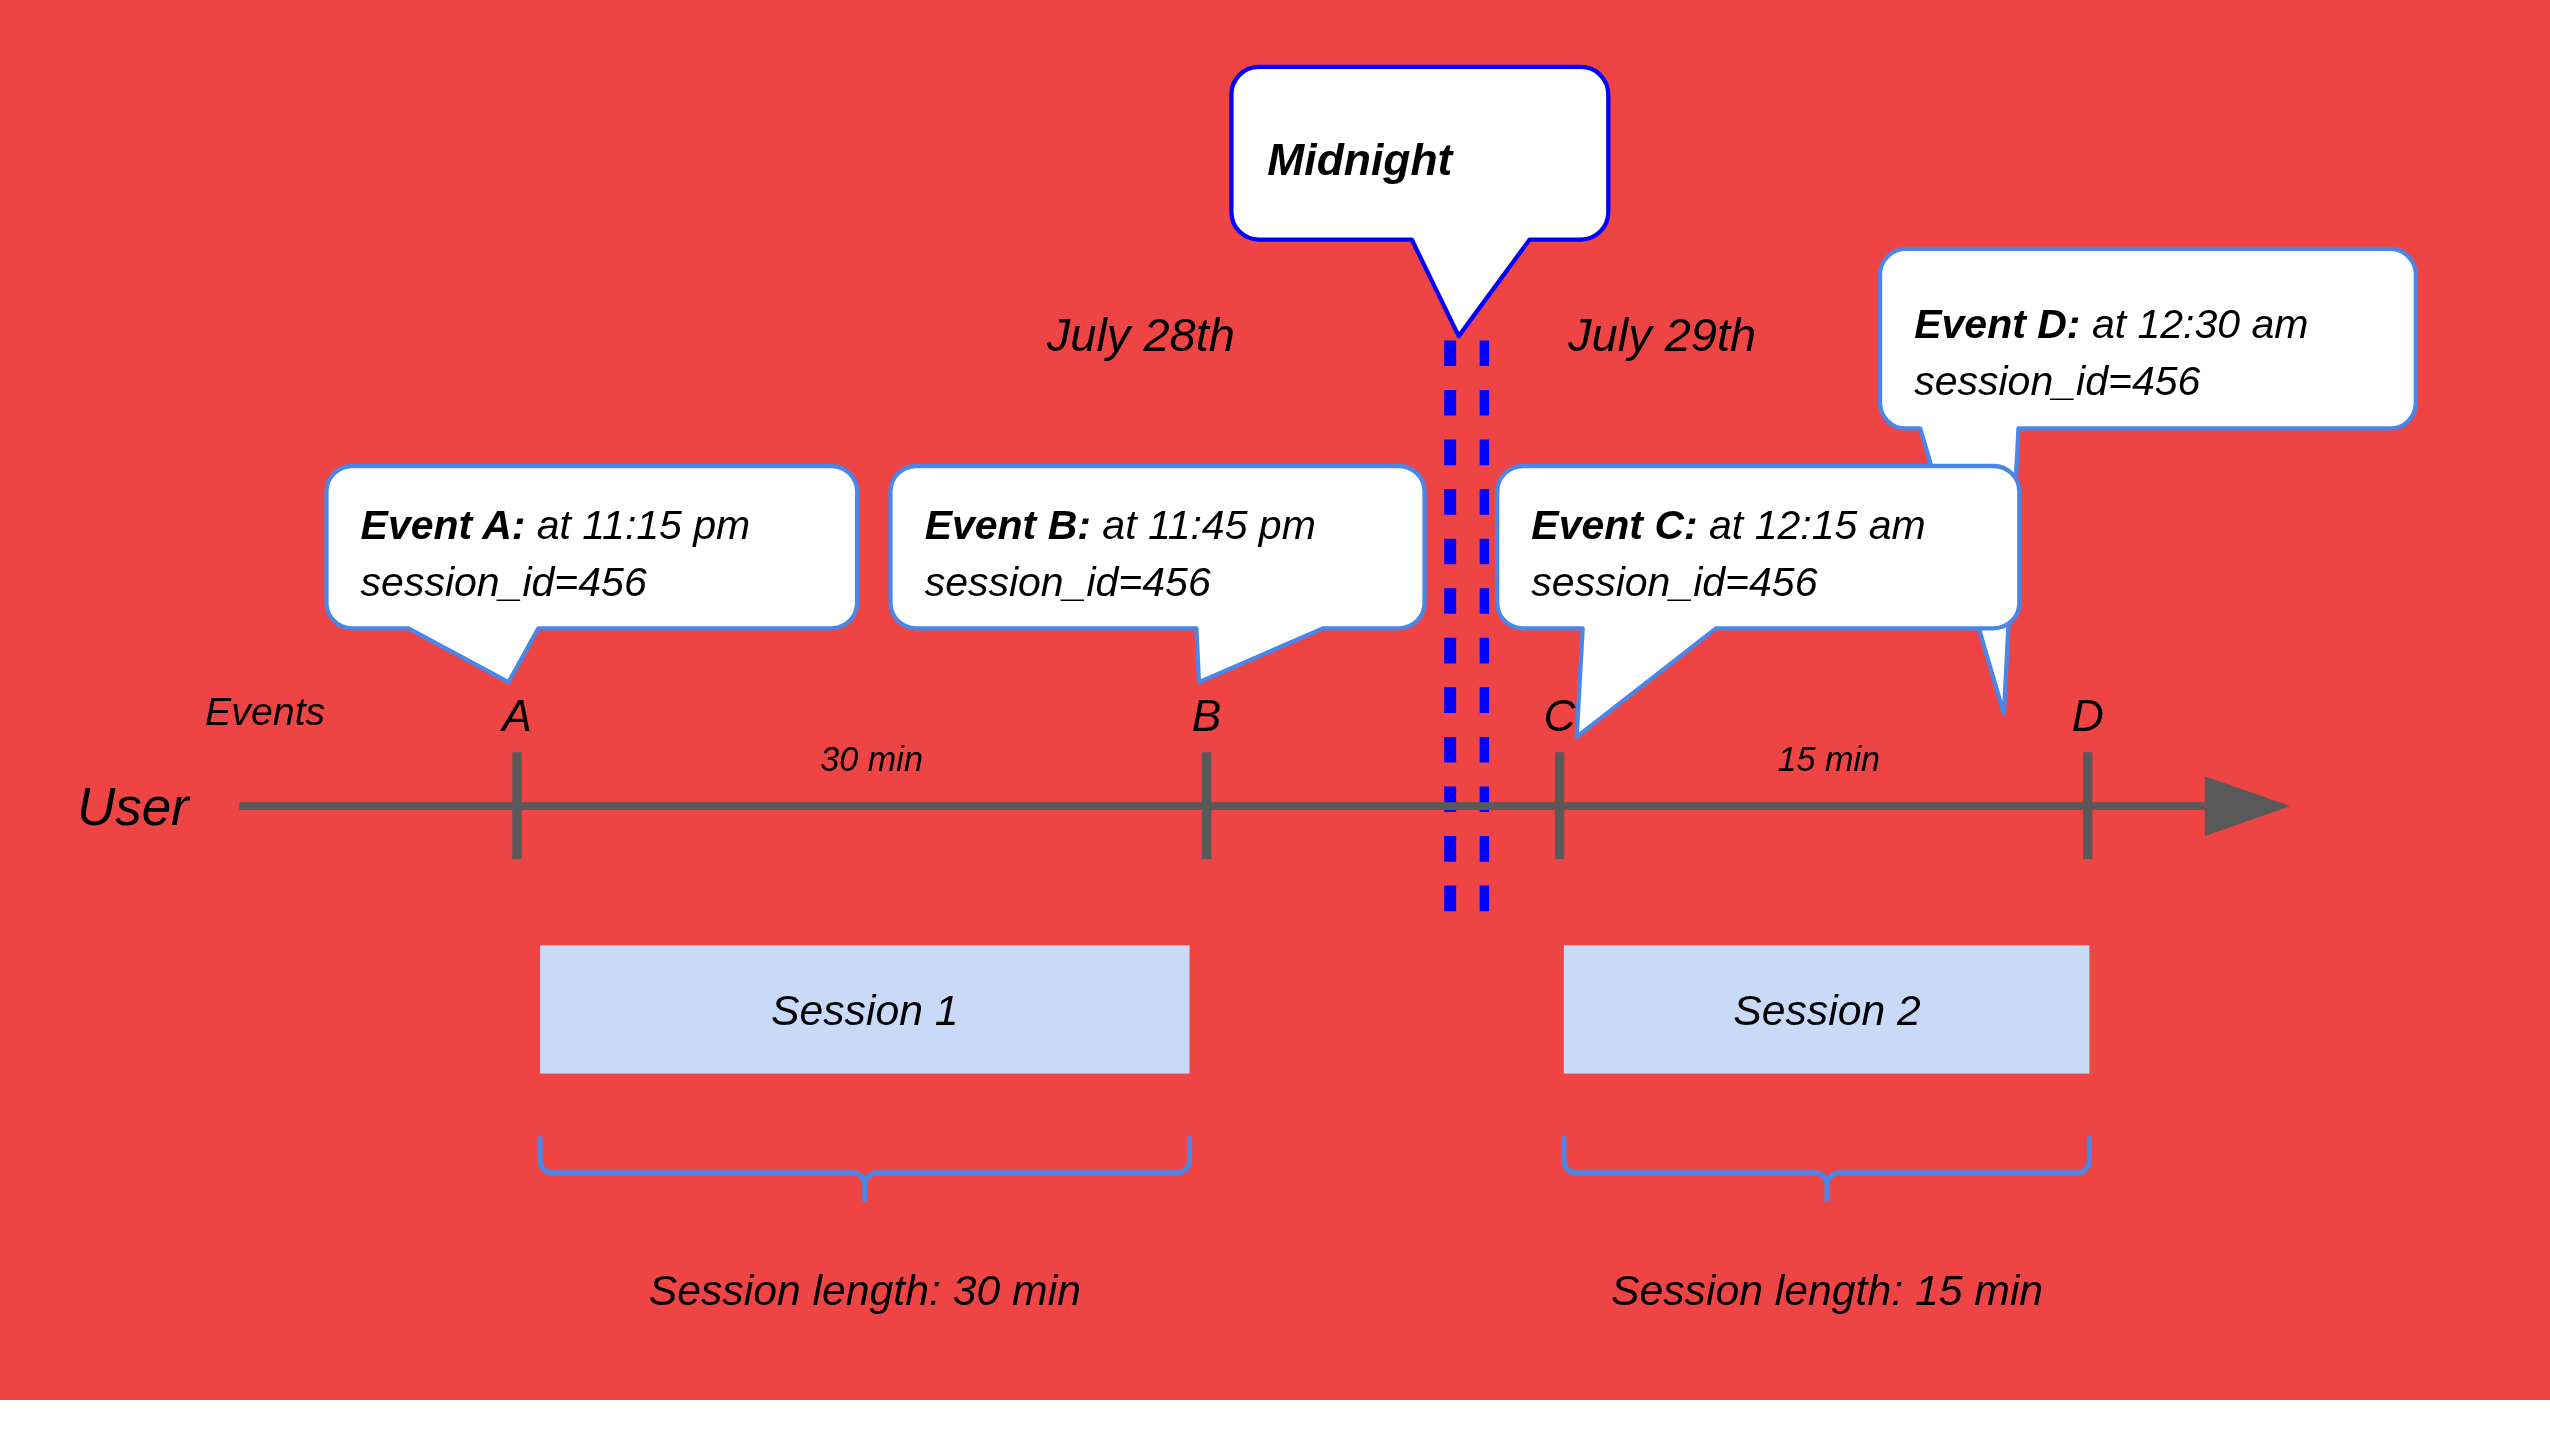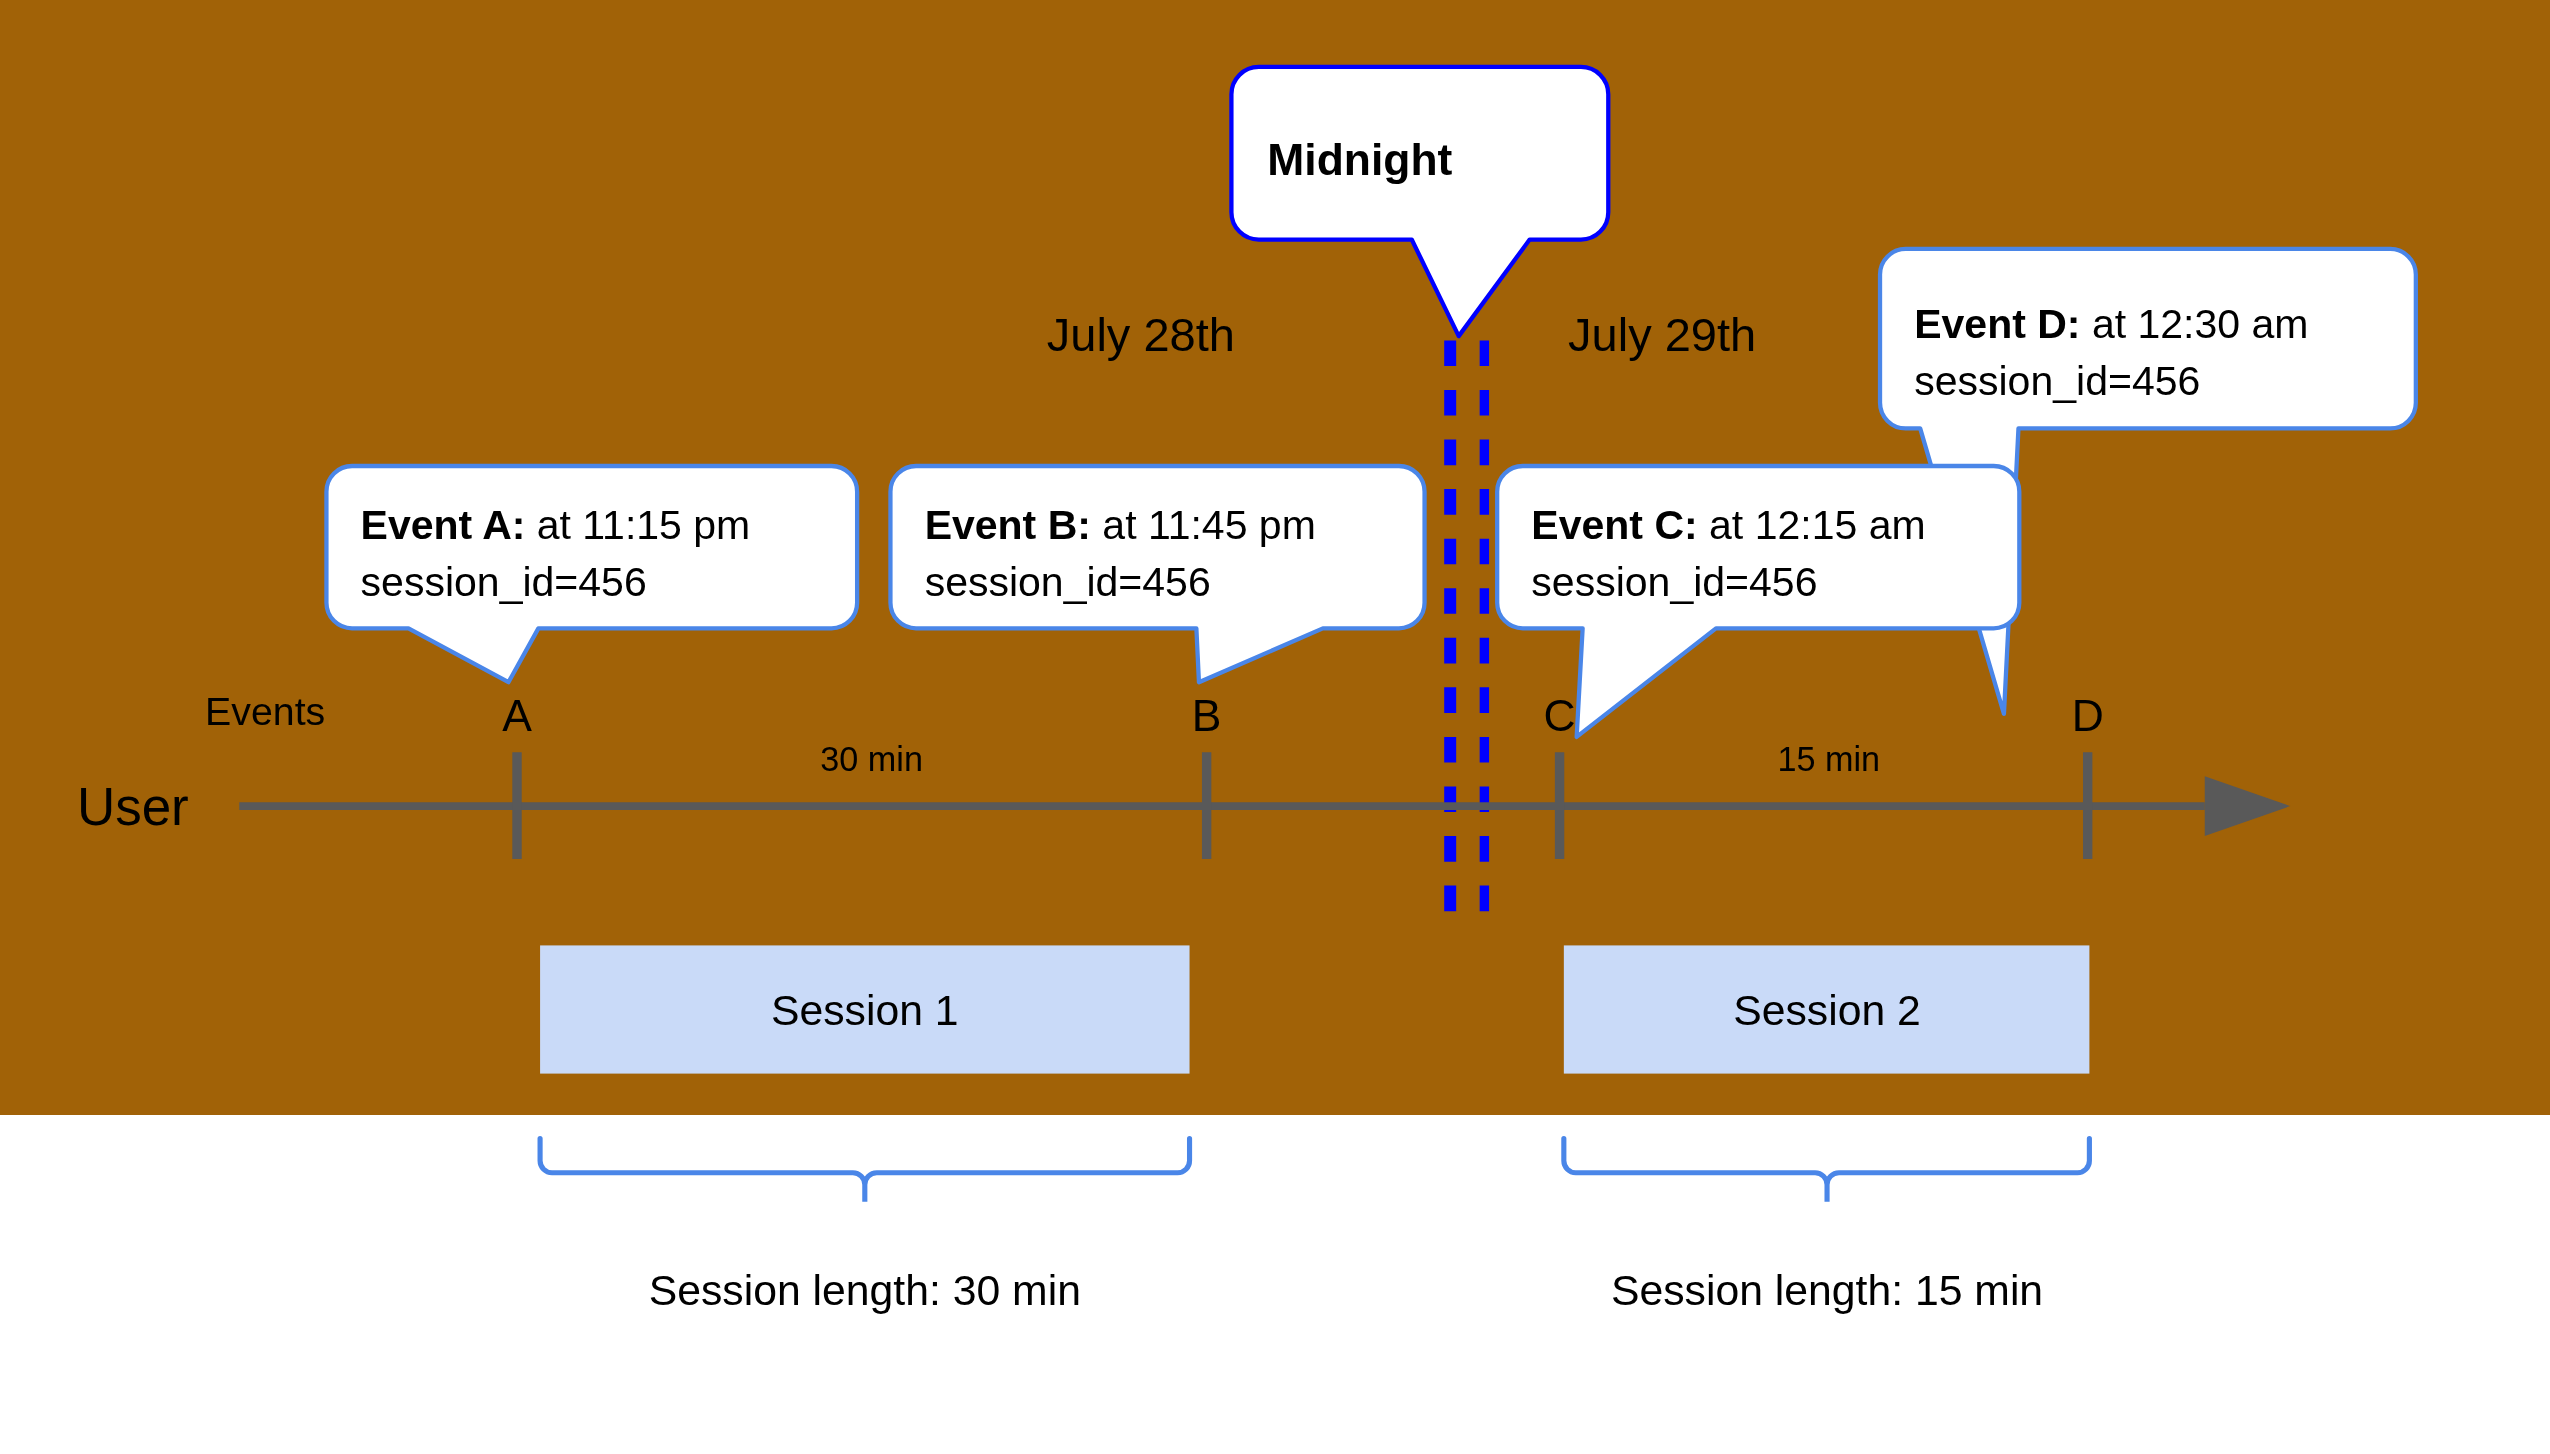--- a/index.html
+++ b/index.html
@@ -9,22 +9,23 @@
   }
   body {
     width: 2550px;
     height: 1455px;
     overflow: hidden;
     font-family: "Liberation Sans", sans-serif;
   }
   #diagram-root {
     position: relative;
     width: 2550px;
-    height: 1115px;
-    background: #a16207;
+    height: 1400px;
+    background: #ef4444;
+    font-style: italic;
   }
   svg.canvas {
     position: absolute;
     top: 0;
     left: 0;
     width: 2550px;
     height: 1455px;
   }
   text {
     font-family: "Liberation Sans", sans-serif;

